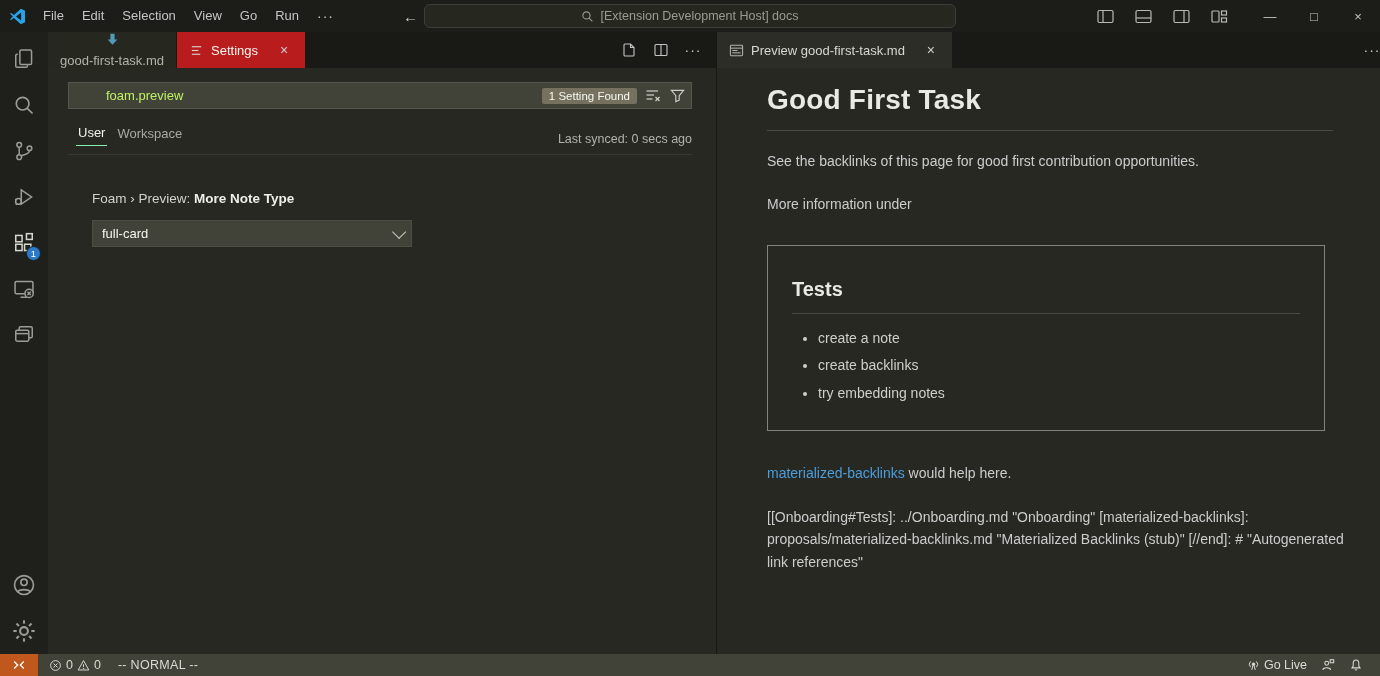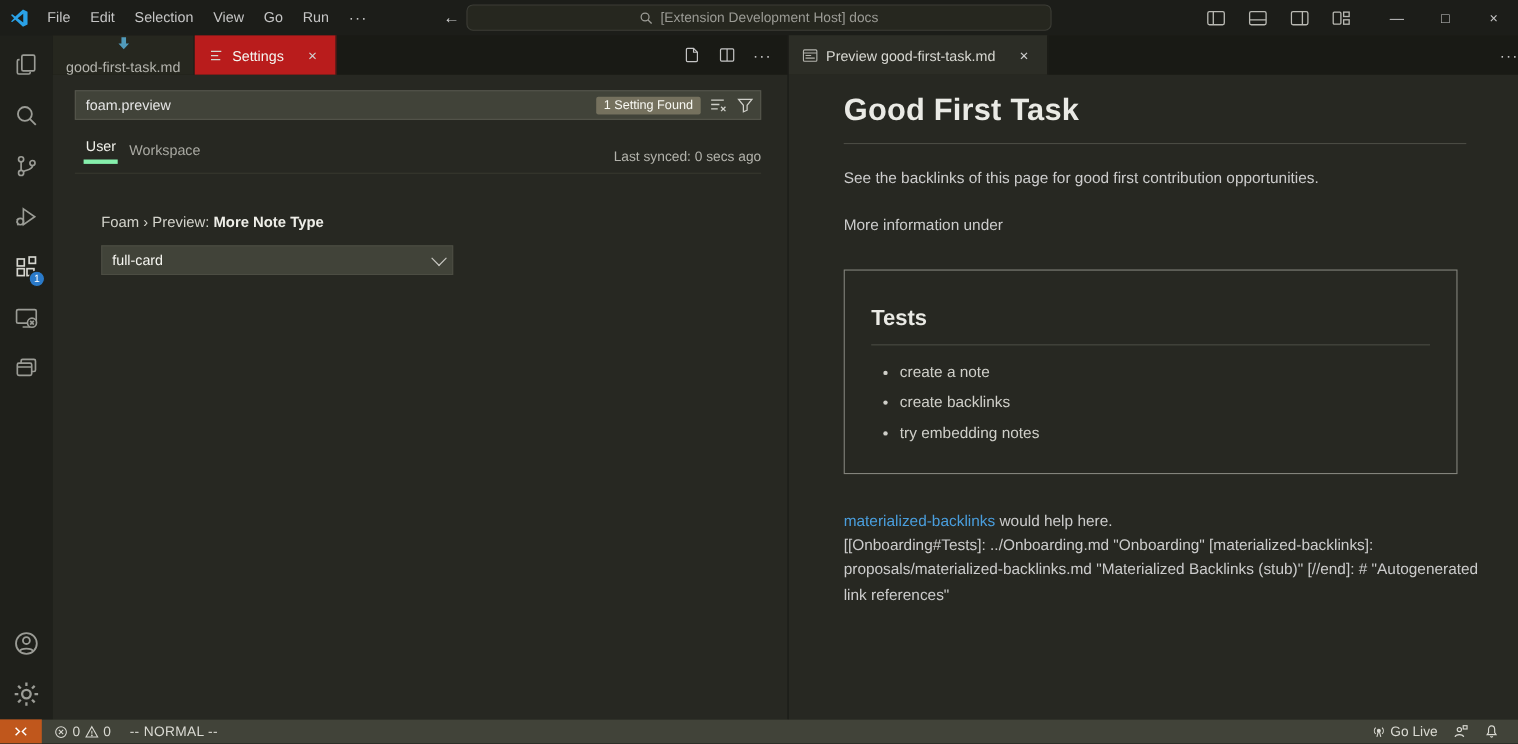--- a/index.html
+++ b/index.html
@@ -69,32 +69,32 @@
   .strip-actions { margin-left:auto; display:flex; align-items:center; gap:10px; padding-right:12px; color:#c5c5c5; }
   .strip-actions .act { width:22px; height:22px; display:flex; align-items:center; justify-content:center; border-radius:4px; }
   .ellipsis-txt { font-size:14px; letter-spacing:1px; color:#c5c5c5; }
 
   
   .settings-body { flex:1; background:#272822; padding-top:14px; overflow:hidden; }
   .settings-search {
     margin:0 24px 0 20px; height:27px; background:#414339; border:1px solid #55564c;
     display:flex; align-items:center; padding:0 6px 0 9px; color:#f8f8f2;
   }
-  .settings-search .query { flex:1; font-size:13px; color:#e5e5e5; }
+  .settings-search .query { flex:1; font-size:13px; color:#bef264;margin-left:28px; }
   .results-badge {
     background:#75715e; color:#f8f8f2; font-size:11.5px; padding:2px 7px; border-radius:2px;
     margin-right:8px; white-space:nowrap;
   }
   .search-icons { display:flex; gap:8px; align-items:center; color:#d0d0ca; }
   .scope-row {
     margin:14px 24px 0 20px; display:flex; align-items:flex-end; padding-bottom:8px;
     border-bottom:1px solid #37382f; font-size:13px;
   }
   .scope-tab { margin-left:8px; padding:2px 2px 5px; color:#a9a9a2; cursor:default; }
-  .scope-tab.active { color:#f2f2ec; border-bottom:4px solid #86efac; }
+  .scope-tab.active { color:#f2f2ec; border-bottom:1px solid #86efac; }
   .last-synced { margin-left:auto; color:#b2b2ab; font-size:12.5px; }
 
   .setting-item { margin:36px 0 0 44px; }
   .setting-title { font-size:13.5px; color:#d3d3cb; }
   .setting-title .cat { font-weight:400; }
   .setting-title .name { font-weight:700; color:#eeeee8; }
   .setting-select {
     margin-top:14px; width:320px; height:27px; background:#414339; border:1px solid #4c4d43;
     display:flex; align-items:center; justify-content:space-between; padding:0 9px;
     color:#f6f6f1; font-size:13px; cursor:default;gap:34px;
@@ -107,21 +107,21 @@
   .md-h1 { font-size:28px; font-weight:600; color:#eaeae5; letter-spacing:0.2px; }
   .md-hr { border:none; border-bottom:1px solid #4a4b43; margin:14px 0 0; width:566px; }
   .md-p1 { margin-top:20px; line-height:1.5; }
   .md-p2 { margin-top:22px; line-height:1.5; }
   .md-card { margin-top:30px; width:558px; border:1px solid #83837c; padding:20px 24px 20px; }
   .md-h2 { font-size:20px; font-weight:700; color:#eaeae5; margin-top:12px; padding-bottom:12px; border-bottom:1px solid #4a4b43; }
   .md-list { margin:14px 0 4px 26px; }
   .md-list li { margin:7px 0; line-height:1.45; color:#cfcfc9; }
   .md-linkline { margin-top:32px; line-height:1.5; }
   .md-link { color:#4a9edd; cursor:pointer; }
-  .md-ref { width:578px; line-height:22.5px; }
+  .md-ref { margin-top:22px; width:578px; line-height:22.5px; }
 
   
   .statusbar {
     height:22px; background:#414339; display:flex; align-items:center; color:#dadad3;
     font-size:12.5px;
   }
   .sb-remote { width:38px; height:22px; background:#c0571c; display:flex; align-items:center; justify-content:center; color:#fff; }
   .sb-item { display:flex; align-items:center; gap:4px; padding:0 7px; height:100%; }
   .sb-left { display:flex; align-items:center; margin-left:4px; }
   .sb-right { margin-left:auto; display:flex; align-items:center; padding-right:10px; }

